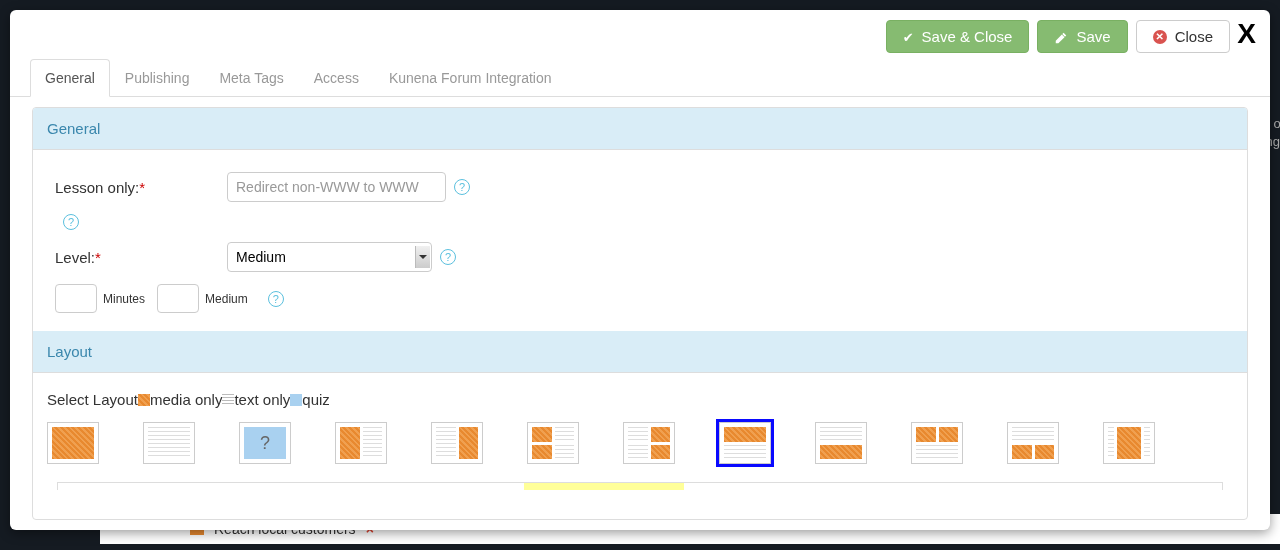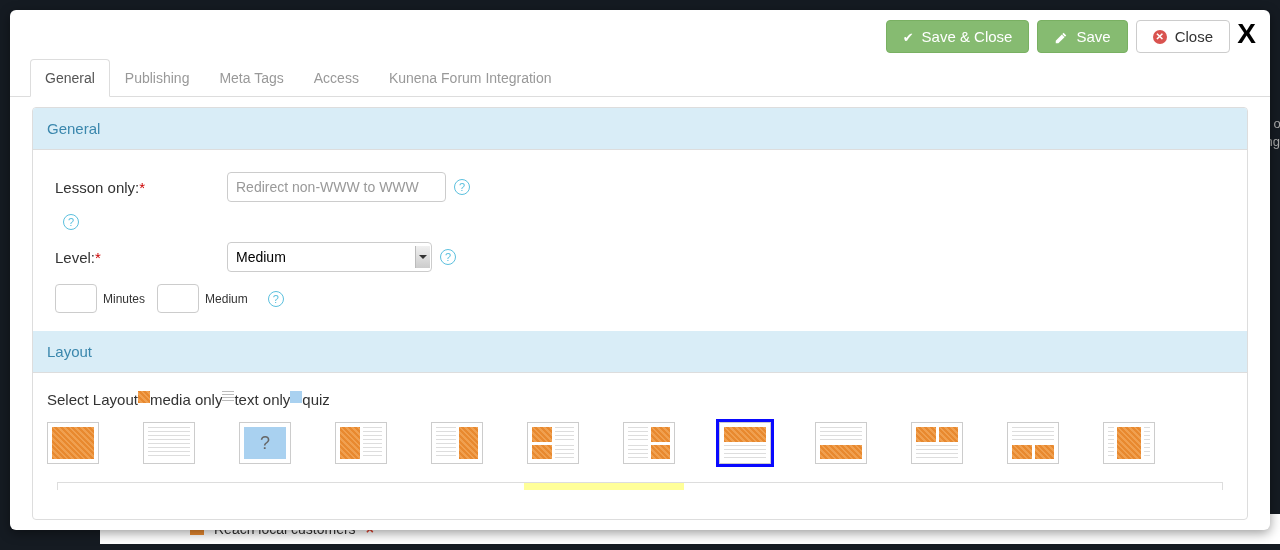--- a/index.html
+++ b/index.html
@@ -29,21 +29,21 @@
   .req { color:#c00; }
   .text-input { width:219px; padding:6px 8px; border:1px solid #ccc; border-radius:4px; font-size:14px; color:#be185d;}
   .text-input::placeholder{color:#999;}
   .small-input { width:42px; padding:6px 4px; border:1px solid #ccc; border-radius:4px; text-align:center;}
   .select { width:205px; padding:6px 8px; border:1px solid #ccc; border-radius:4px; font-size:14px; background:#fff; appearance:none; position:relative;}
   .select-wrap{position:relative;display:inline-block;}
   .select-wrap::after{content:"";position:absolute;right:2px;top:4px;bottom:4px;width:14px;background:linear-gradient(#f0f0f0,#ccc);border-left:1px solid #bbb;pointer-events:none;}
   .select-wrap::before{content:"";position:absolute;right:5px;top:50%;margin-top:-2px;border:4px solid transparent;border-top-color:#333;z-index:2;pointer-events:none;}
   .help { width:16px;height:16px;border:1px solid #5bc0de;color:#5bc0de;border-radius:50%;display:inline-flex;align-items:center;justify-content:center;font-size:11px;margin-left:8px;cursor:pointer;}
   .dur-lbl{margin:0 12px 0 6px;font-size:12px;}
-  .layout-legend { display:flex; gap:0; padding:18px 14px 8px 14px; font-size:15px; flex-wrap:wrap;}
+  .layout-legend { display:flex; align-items:center; gap:0; padding:18px 14px 8px 14px; font-size:15px; flex-wrap:wrap;}
   .legend-swatch { width:12px; height:12px; display:inline-block;}
   .sw-media{background:repeating-linear-gradient(45deg,#e8892f,#e8892f 2px,#f0a050 2px,#f0a050 4px);}
   .sw-text{background:repeating-linear-gradient(#bbb,#bbb 1px,#fff 1px,#fff 3px);}
   .sw-quiz{background:#a9d1f0;}
   .layout-grid { display:flex; gap:44px; padding:6px 14px 18px 14px; flex-wrap:nowrap;}
   .layout-opt { width:52px; height:42px; border:1px solid #ccc; padding:4px; display:flex; flex-direction:column; gap:3px; cursor:pointer; background:#fff;}
   .layout-opt.sel{outline:3px solid #0a0aff;}
   .media-box{background:repeating-linear-gradient(45deg,#e8892f,#e8892f 2px,#f0a050 2px,#f0a050 4px);}
   .text-lines{background:repeating-linear-gradient(#ddd,#ddd 1px,#fff 1px,#fff 4px);}
   .quiz-box{background:#a9d1f0;display:flex;align-items:center;justify-content:center;color:#666;font-size:18px;}

